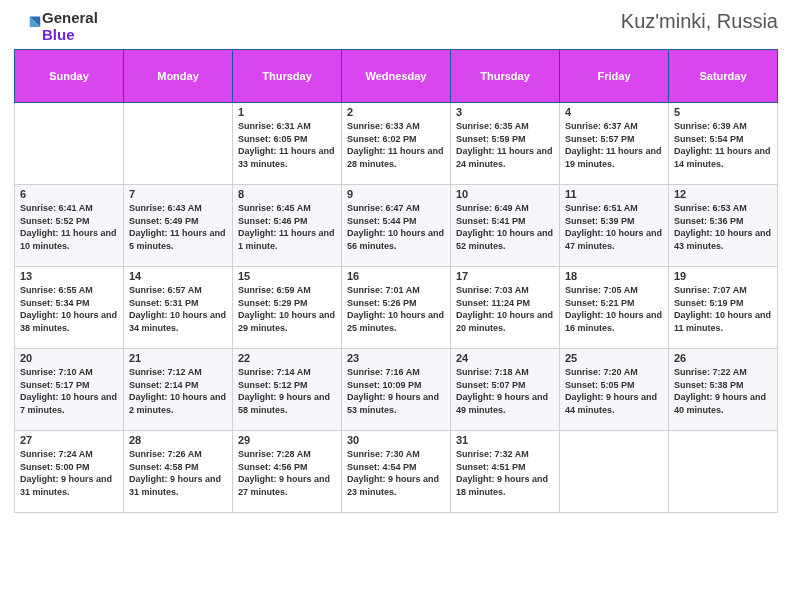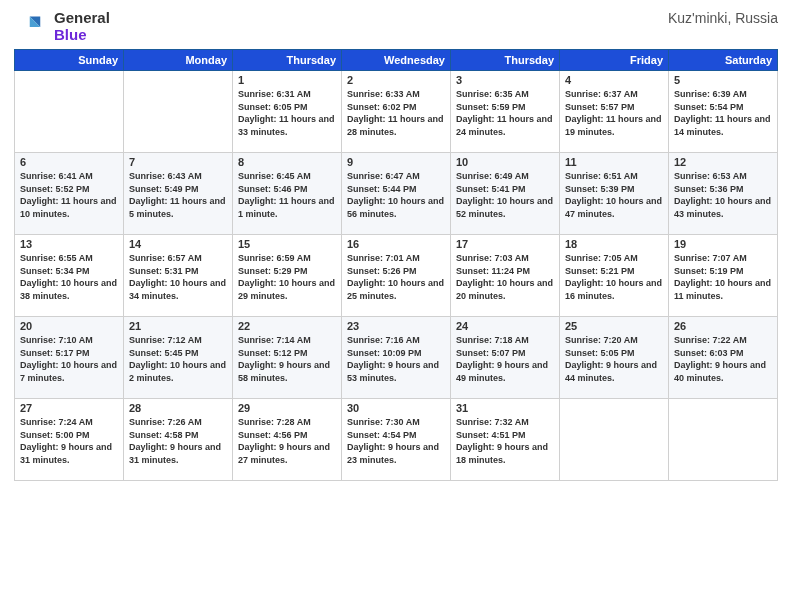--- a/index.html
+++ b/index.html
@@ -18,21 +18,21 @@
     }
     .header {
       display: flex;
       justify-content: space-between;
       align-items: flex-start;
       margin-bottom: 6px;
     }
     .logo {
       display: flex;
       align-items: center;
-      gap: 12px;
+      gap: 0;
     }
     .logo-text {
       display: flex;
       flex-direction: column;
       line-height: 1.1;
     }
     .logo-general {
       font-size: 15px;
       font-weight: bold;
       color: #333;
@@ -49,35 +49,35 @@
     .title-block {
       text-align: right;
     }
     .title-month {
       font-size: 32px;
       font-weight: 300;
       color: #333;
       line-height: 1.1;
     }
     .title-location {
-      font-size: 14px;
+      font-size: 20px;
       color: #555;
     }
     .calendar {
       width: 100%;
       border-collapse: collapse;
       table-layout: fixed;
     }
     .calendar thead th {
-      background: #1d4ed8;
+      background: #d946ef;
       color: #fff;
       font-size: 11px;
       font-weight: bold;
-      padding: 4px 5px;
-      text-align: right;
+      padding: 20px 5px;
+      text-align: center;
       border: 1px solid #1a5a9a;
     }
     .calendar tbody td {
       vertical-align: top;
       padding: 3px 5px;
       font-size: 9.5px;
       color: #333;
       border: 1px solid #d0d0d0;
       height: 82px;
       background: #fff;
@@ -300,21 +300,21 @@
             <div class="day-info">
               <div>Sunrise: 7:10 AM</div>
               <div>Sunset: 5:17 PM</div>
               <div>Daylight: 10 hours and 7 minutes.</div>
             </div>
           </td>
           <td>
             <span class="day-number">21</span>
             <div class="day-info">
               <div>Sunrise: 7:12 AM</div>
-              <div>Sunset: 5:45 PM</div>
+              <div>Sunset: 2:14 PM</div>
               <div>Daylight: 10 hours and 2 minutes.</div>
             </div>
           </td>
           <td>
             <span class="day-number">22</span>
             <div class="day-info">
               <div>Sunrise: 7:14 AM</div>
               <div>Sunset: 5:12 PM</div>
               <div>Daylight: 9 hours and 58 minutes.</div>
             </div>
@@ -340,21 +340,21 @@
             <div class="day-info">
               <div>Sunrise: 7:20 AM</div>
               <div>Sunset: 5:05 PM</div>
               <div>Daylight: 9 hours and 44 minutes.</div>
             </div>
           </td>
           <td>
             <span class="day-number">26</span>
             <div class="day-info">
               <div>Sunrise: 7:22 AM</div>
-              <div>Sunset: 6:03 PM</div>
+              <div>Sunset: 5:38 PM</div>
               <div>Daylight: 9 hours and 40 minutes.</div>
             </div>
           </td>
         </tr>
         <tr>
           <td>
             <span class="day-number">27</span>
             <div class="day-info">
               <div>Sunrise: 7:24 AM</div>
               <div>Sunset: 5:00 PM</div>

